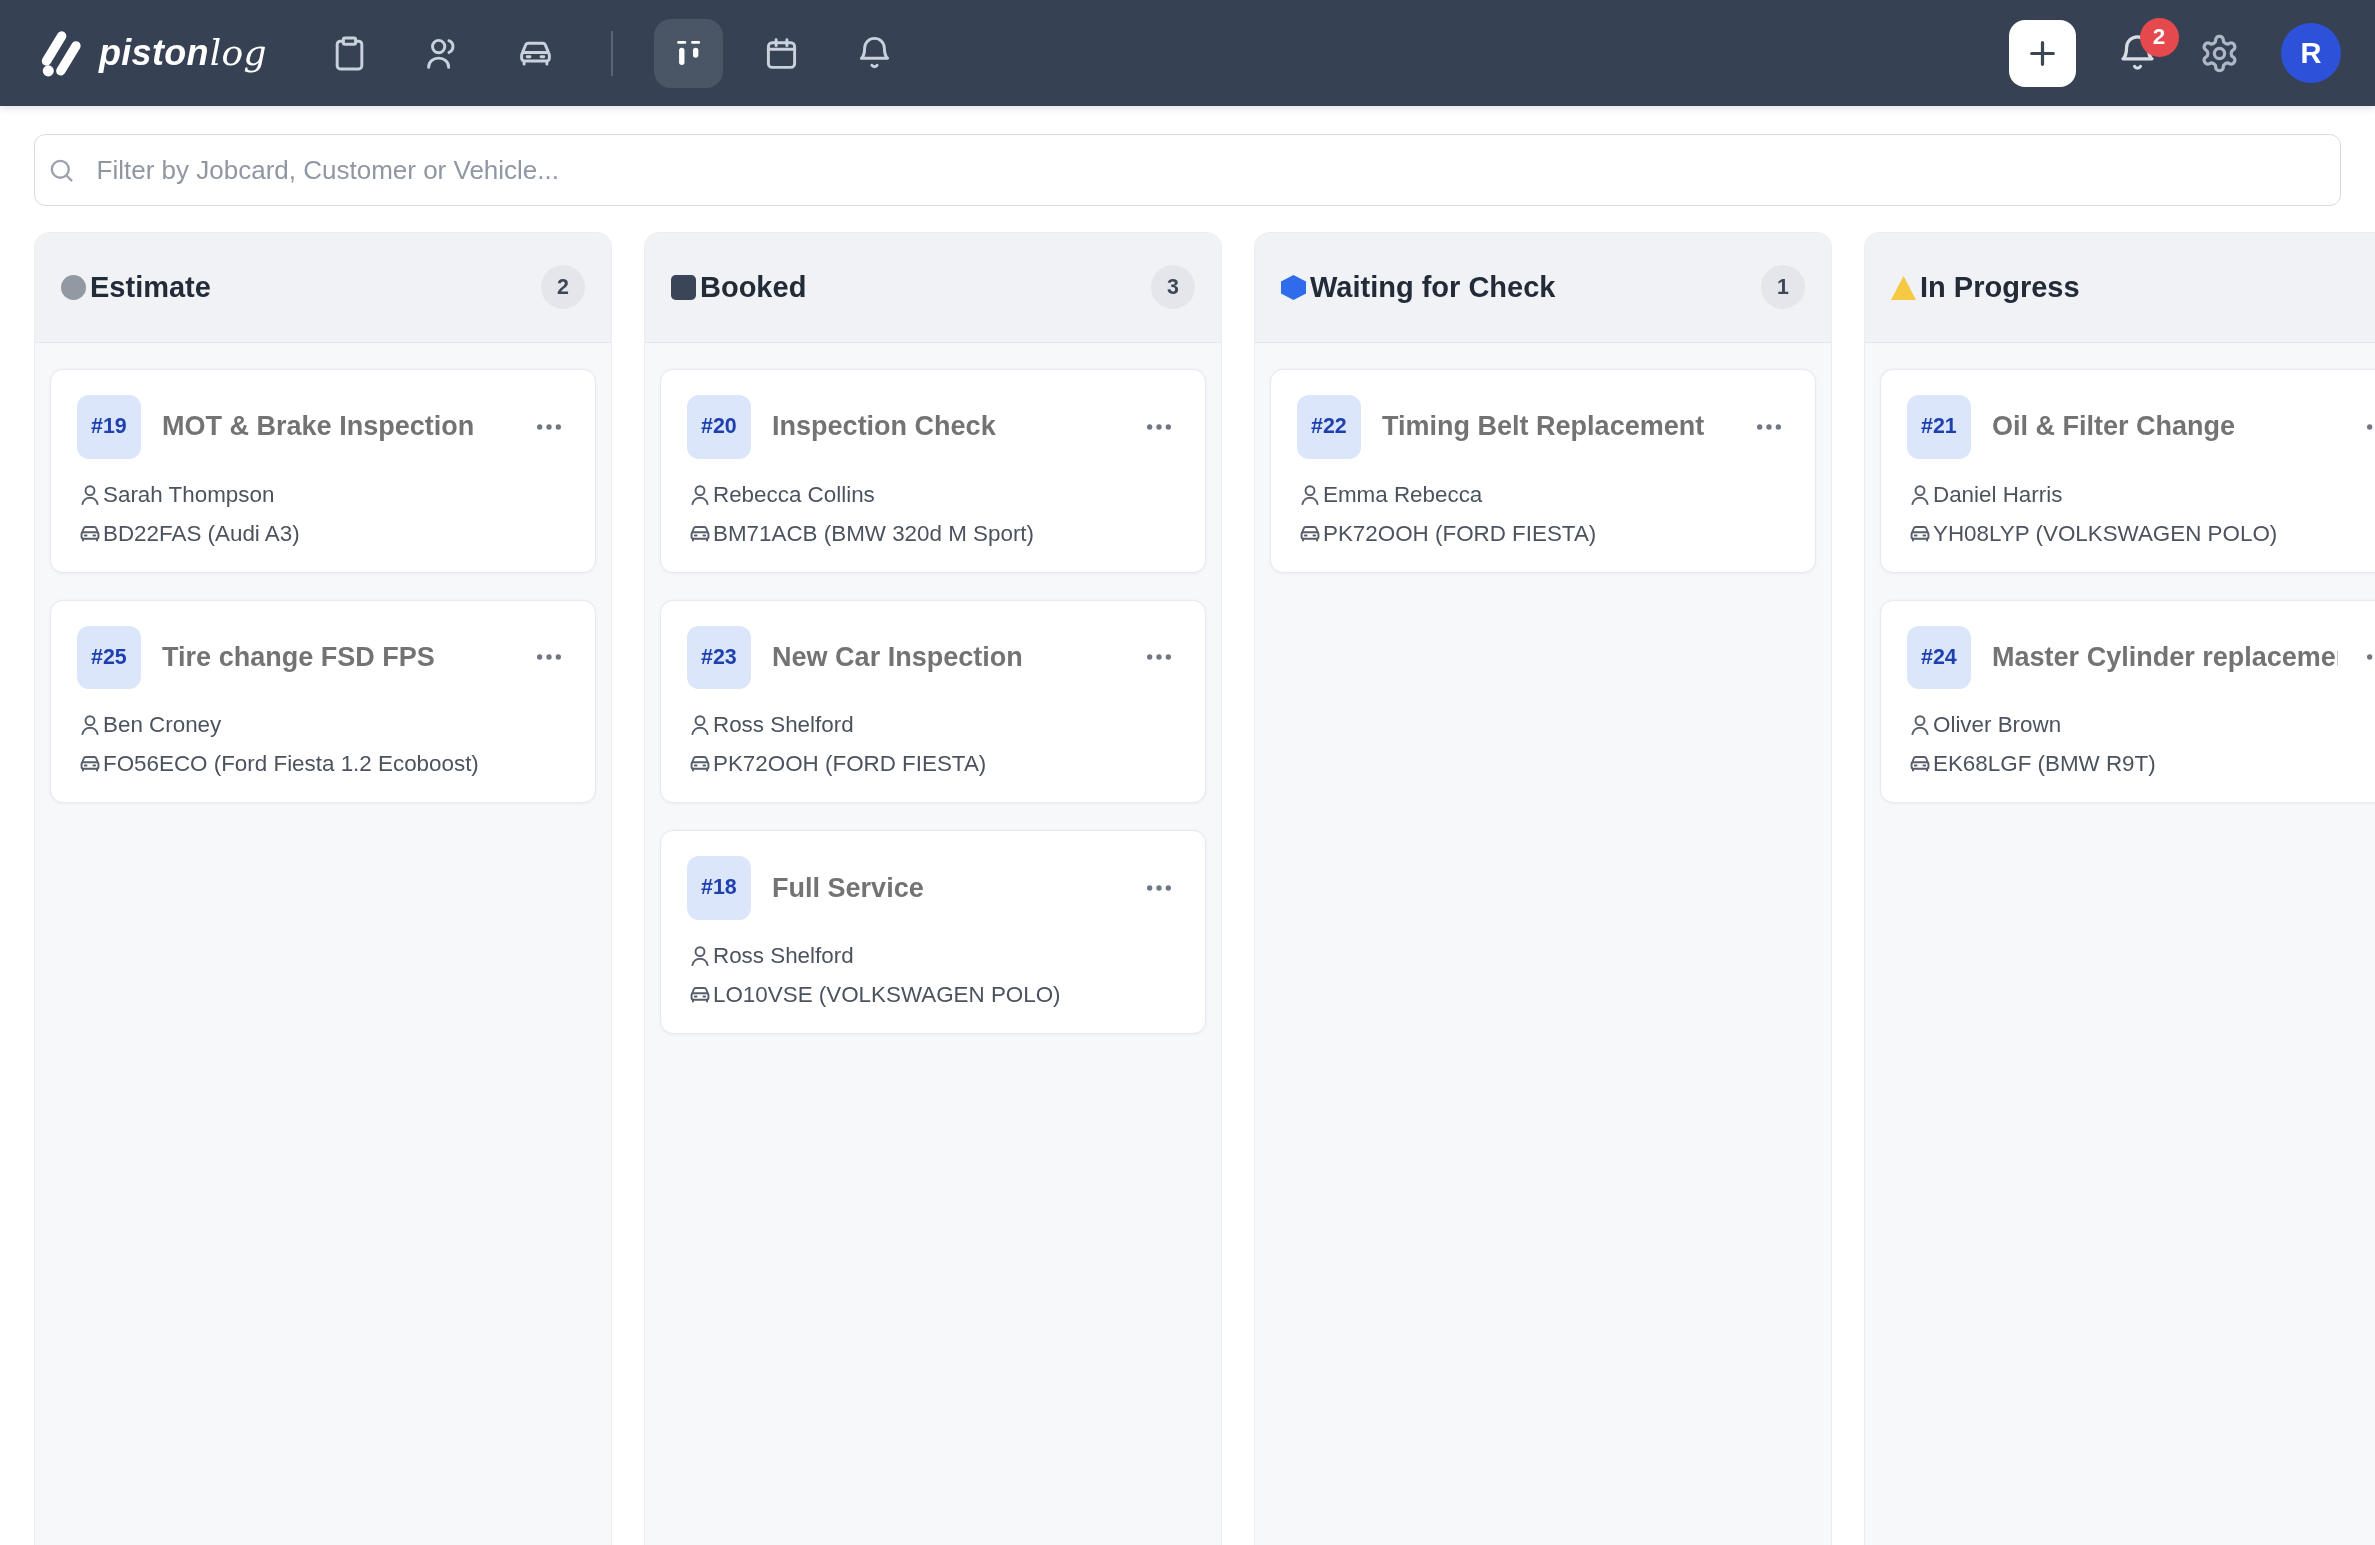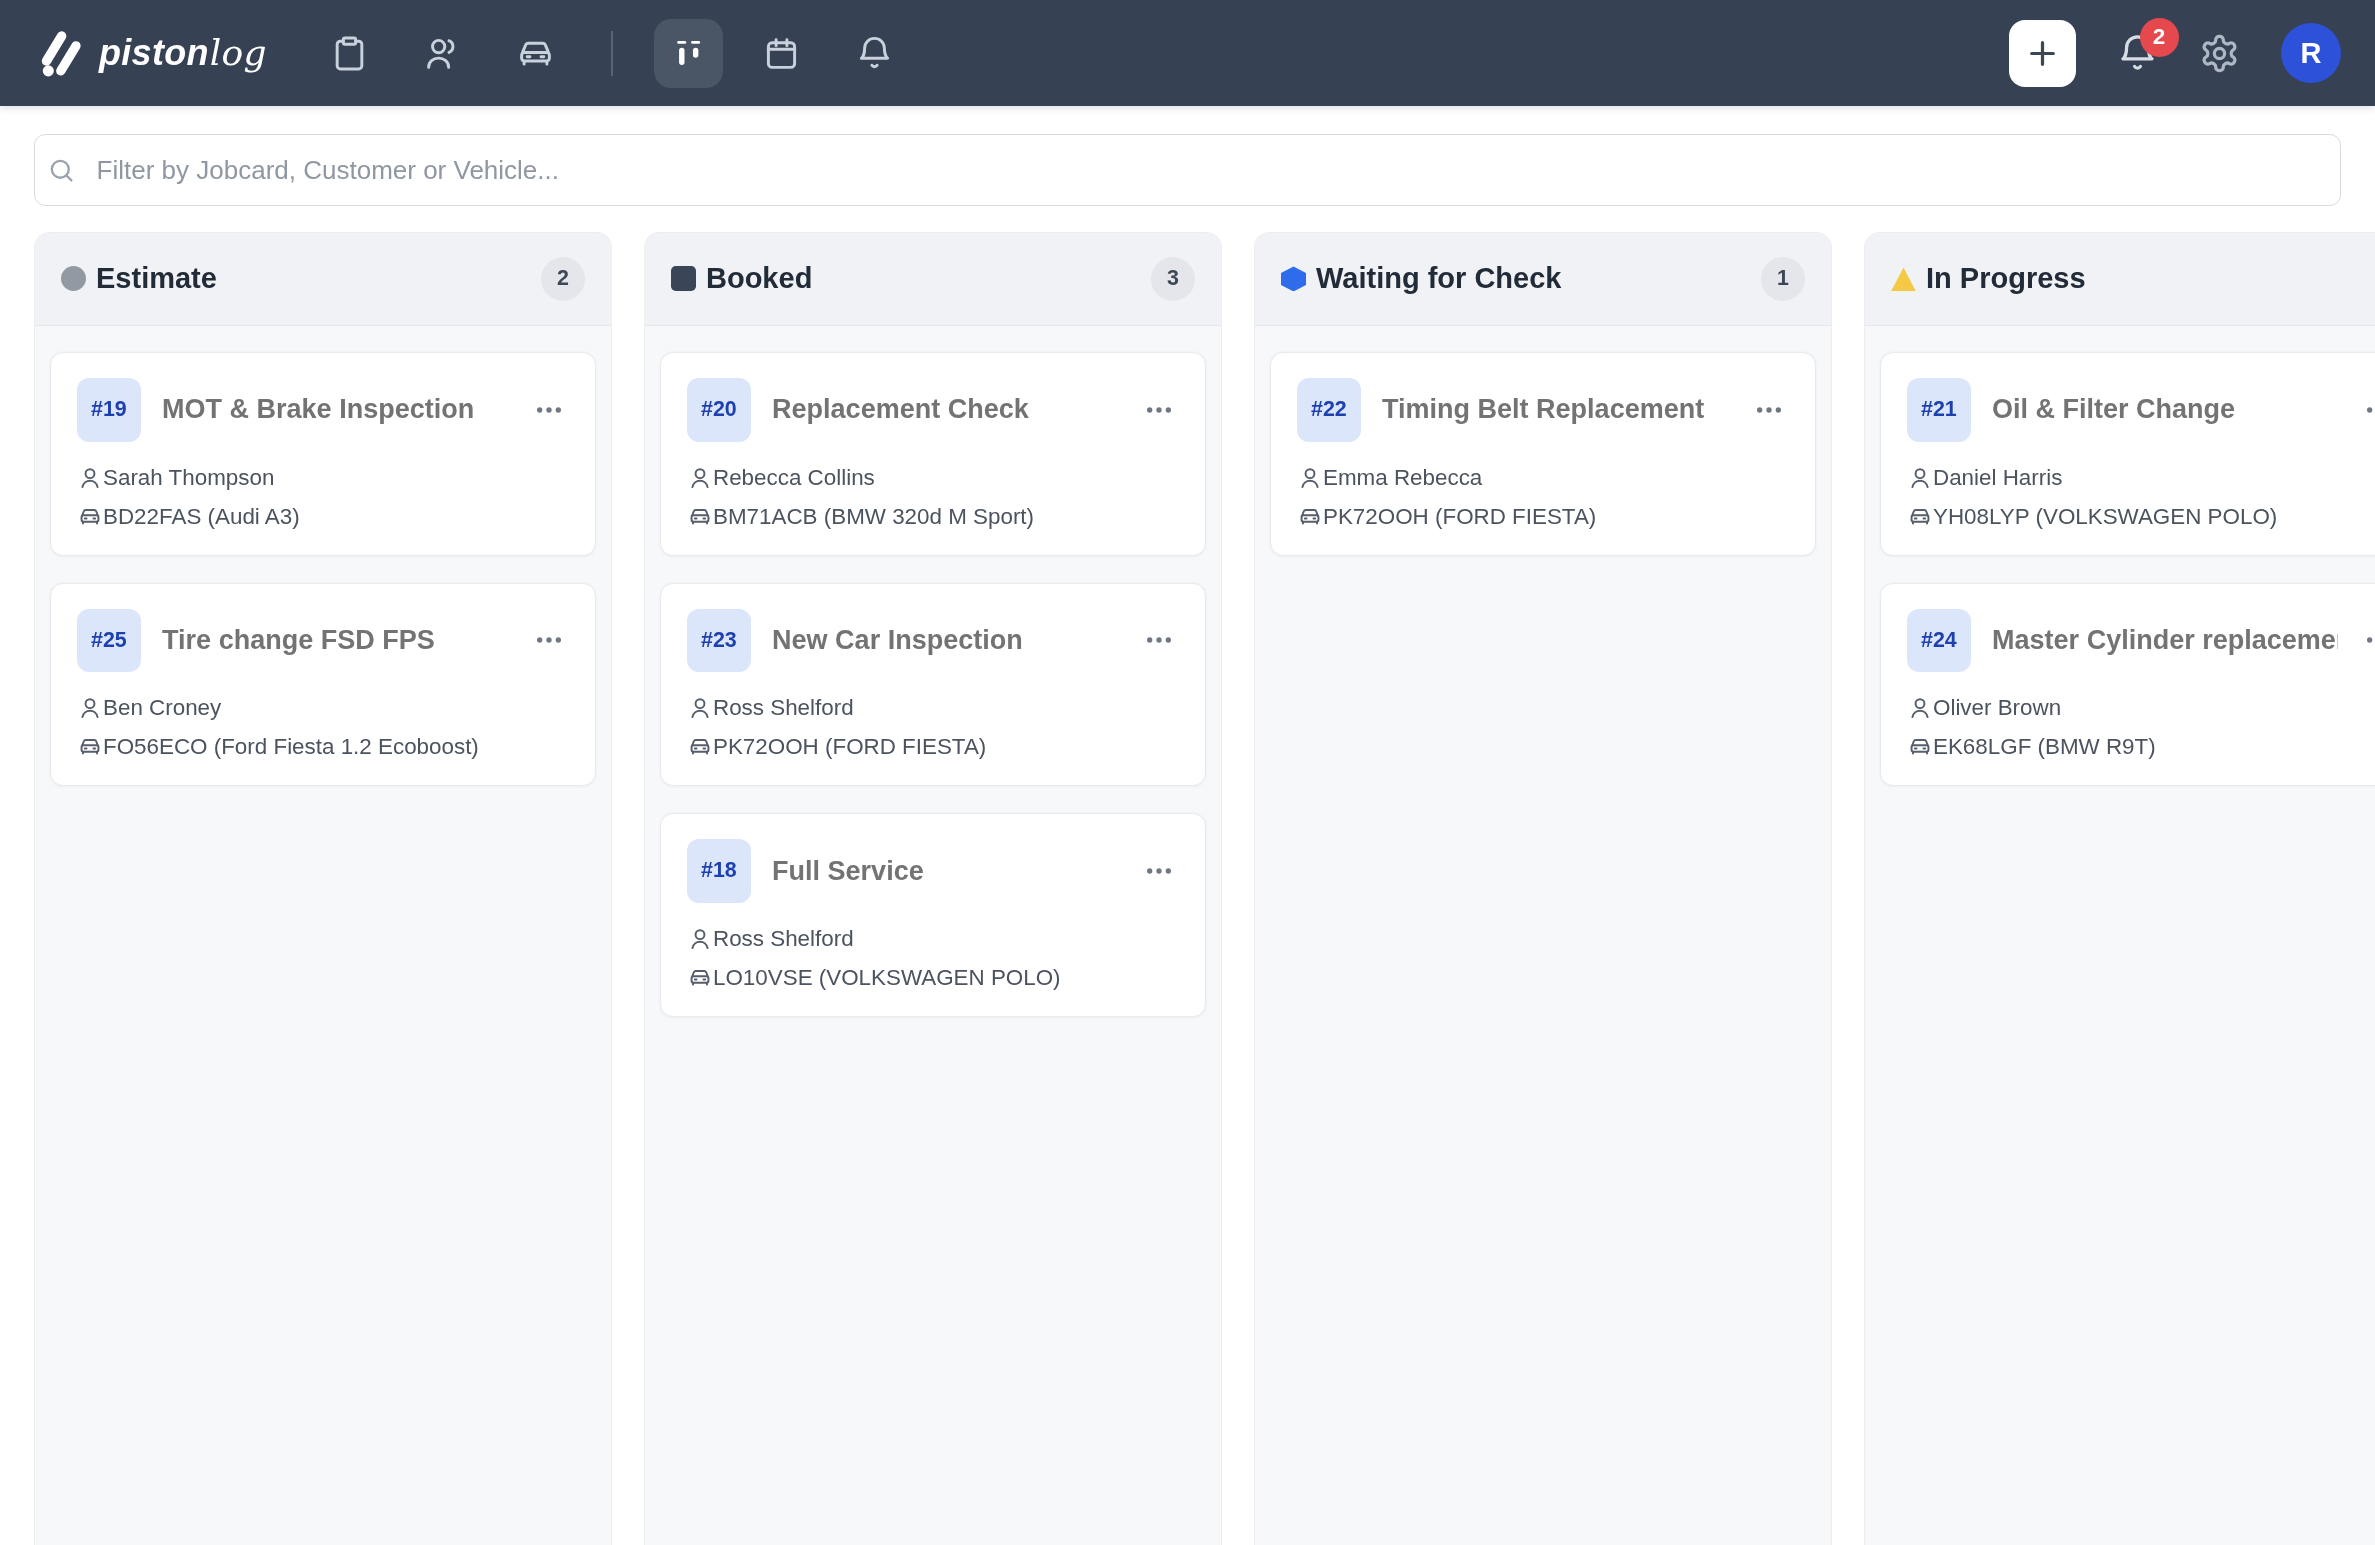--- a/index.html
+++ b/index.html
@@ -74,22 +74,22 @@
   .searchbox input::placeholder { color:#8f97a3; }
 
   
   .board { display:flex; gap:32px; padding:1.9px 34px 0; align-items:flex-start; }
   .column {
     width:578px; min-width:578px; height:1380px;
     background:#f7f8fa; border:0.9px solid #ededf1; border-radius:15px;
     overflow:hidden;
   }
   .col-header {
-    height:93px; background:#f0f2f5; border-bottom:0.9px solid #e4e7ec;
-    display:flex; align-items:center; gap:10px; padding:0 26px;
+    height:110px; background:#f0f2f5; border-bottom:0.9px solid #e4e7ec;
+    display:flex; align-items:center; gap:4px; padding:0 26px;
   }
   .status { width:25px; height:25px; flex-shrink:0; }
   .status.circle   { border-radius:50%; }
   .status.square   { border-radius:4.7px; }
   .status.hexagon  { clip-path:polygon(50% 0,100% 26%,100% 74%,50% 100%,0 74%,0 26%); }
   .status.triangle { clip-path:polygon(50% 4%,100% 100%,0 100%); }
   .col-name { flex:1; font-size:29px; font-weight:700; color:#222b38; white-space:nowrap; }
   .col-count {
     min-width:44px; height:44px; padding:0 11.2px; border-radius:22.4px;
     background:#e4e6eb; color:#3e4755; font-size:21.4px; font-weight:600;
@@ -288,21 +288,21 @@
   <section class="column">
     <div class="col-header">
       <span class="status square" style="background: rgb(58, 70, 87);"></span>
       <span class="col-name">Booked</span>
       <span class="col-count">3</span>
     </div>
     <div class="cards">
   <article class="card">
     <div class="card-top">
       <span class="card-id">#20</span>
-      <a class="card-title">Replacement Check</a>
+      <a class="card-title">Inspection Check</a>
       <button class="card-menu">
         <svg viewBox="0 0 24 24" fill="currentColor">
           <circle cx="5" cy="12" r="2"></circle>
                 <circle cx="12" cy="12" r="2"></circle>
                 <circle cx="19" cy="12" r="2"></circle>
         </svg>
       </button>
     </div>
     <div class="card-meta">
       <div class="meta-row">

